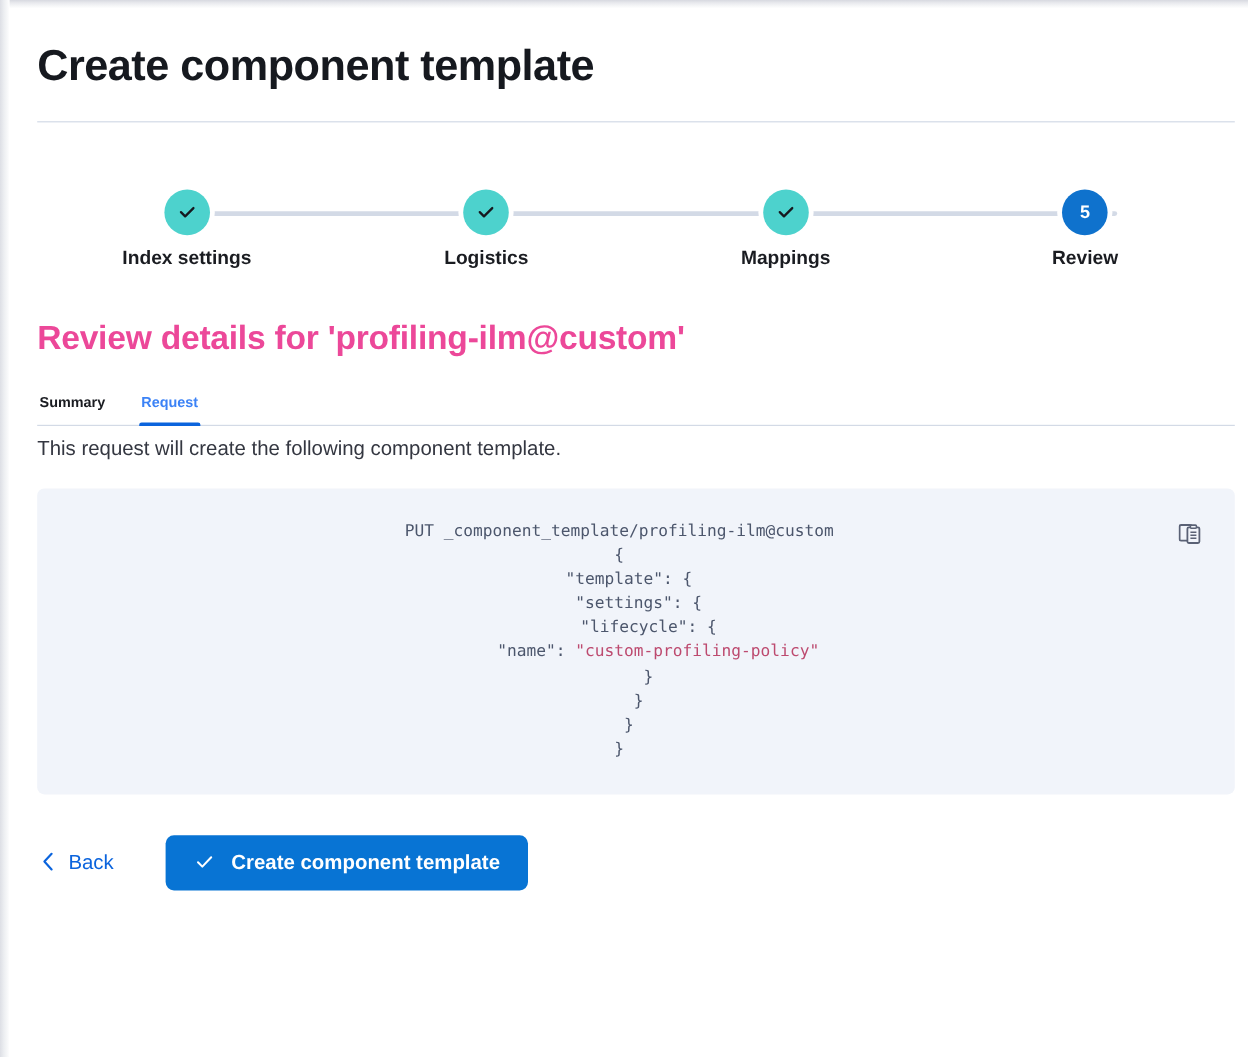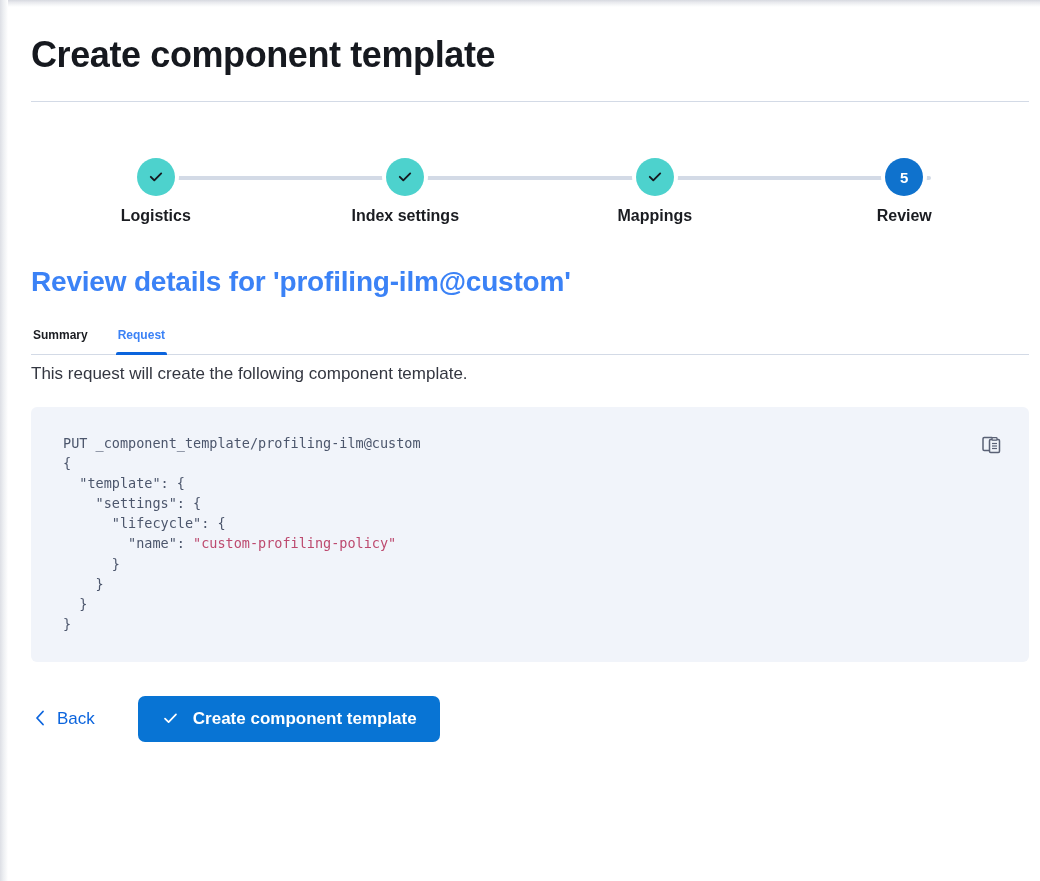--- a/index.html
+++ b/index.html
@@ -117,21 +117,21 @@
     white-space: nowrap;
   }
 
   
   h2.section-title {
     margin: 28px 0 0 0;
     font-size: 28px;
     line-height: 36px;
     font-weight: 700;
     letter-spacing: -0.2px;
-    color: #3b82f6;
+    color: #ec4899;
   }
 
   
   .tabs {
     margin-top: 28px;
     display: flex;
     gap: 26px;
     border-bottom: 1px solid #d3dae6;
   }
   .tab {
@@ -167,20 +167,21 @@
 
   
   .code-panel {
     position: relative;
     margin-top: 21px;
     background: #f1f4fa;
     border-radius: 6px;
     padding: 26px 0 28px 0;
     min-height: 208px;
     box-sizing: border-box;
+    text-align: center;
   }
   pre.code {
     margin: 0;
     padding: 0 60px 0 32px;
     font-family: "DejaVu Sans Mono", "Liberation Mono", monospace;
     font-size: 13.5px;
     line-height: 20.1px;
     color: #4c566c;
     white-space: pre;
     overflow: hidden;
@@ -255,30 +256,30 @@
     <div class="steps">
       <div class="steps-track"></div>
       <div class="steps-row">
 
         <div class="step">
           <div class="step-circle">
             <svg width="18" height="18" viewBox="0 0 18 18">
               <path d="M3.8 8.8 L7.3 12.3 L14.2 5.4" fill="none" stroke="#16191f" stroke-width="1.9" stroke-linecap="round" stroke-linejoin="round"></path>
             </svg>
           </div>
-          <div class="step-label">Logistics</div>
+          <div class="step-label">Index settings</div>
         </div>
 
         <div class="step">
           <div class="step-circle">
             <svg width="18" height="18" viewBox="0 0 18 18">
               <path d="M3.8 8.8 L7.3 12.3 L14.2 5.4" fill="none" stroke="#16191f" stroke-width="1.9" stroke-linecap="round" stroke-linejoin="round"></path>
             </svg>
           </div>
-          <div class="step-label">Index settings</div>
+          <div class="step-label">Logistics</div>
         </div>
 
         <div class="step">
           <div class="step-circle">
             <svg width="18" height="18" viewBox="0 0 18 18">
               <path d="M3.8 8.8 L7.3 12.3 L14.2 5.4" fill="none" stroke="#16191f" stroke-width="1.9" stroke-linecap="round" stroke-linejoin="round"></path>
             </svg>
           </div>
           <div class="step-label">Mappings</div>
         </div>

